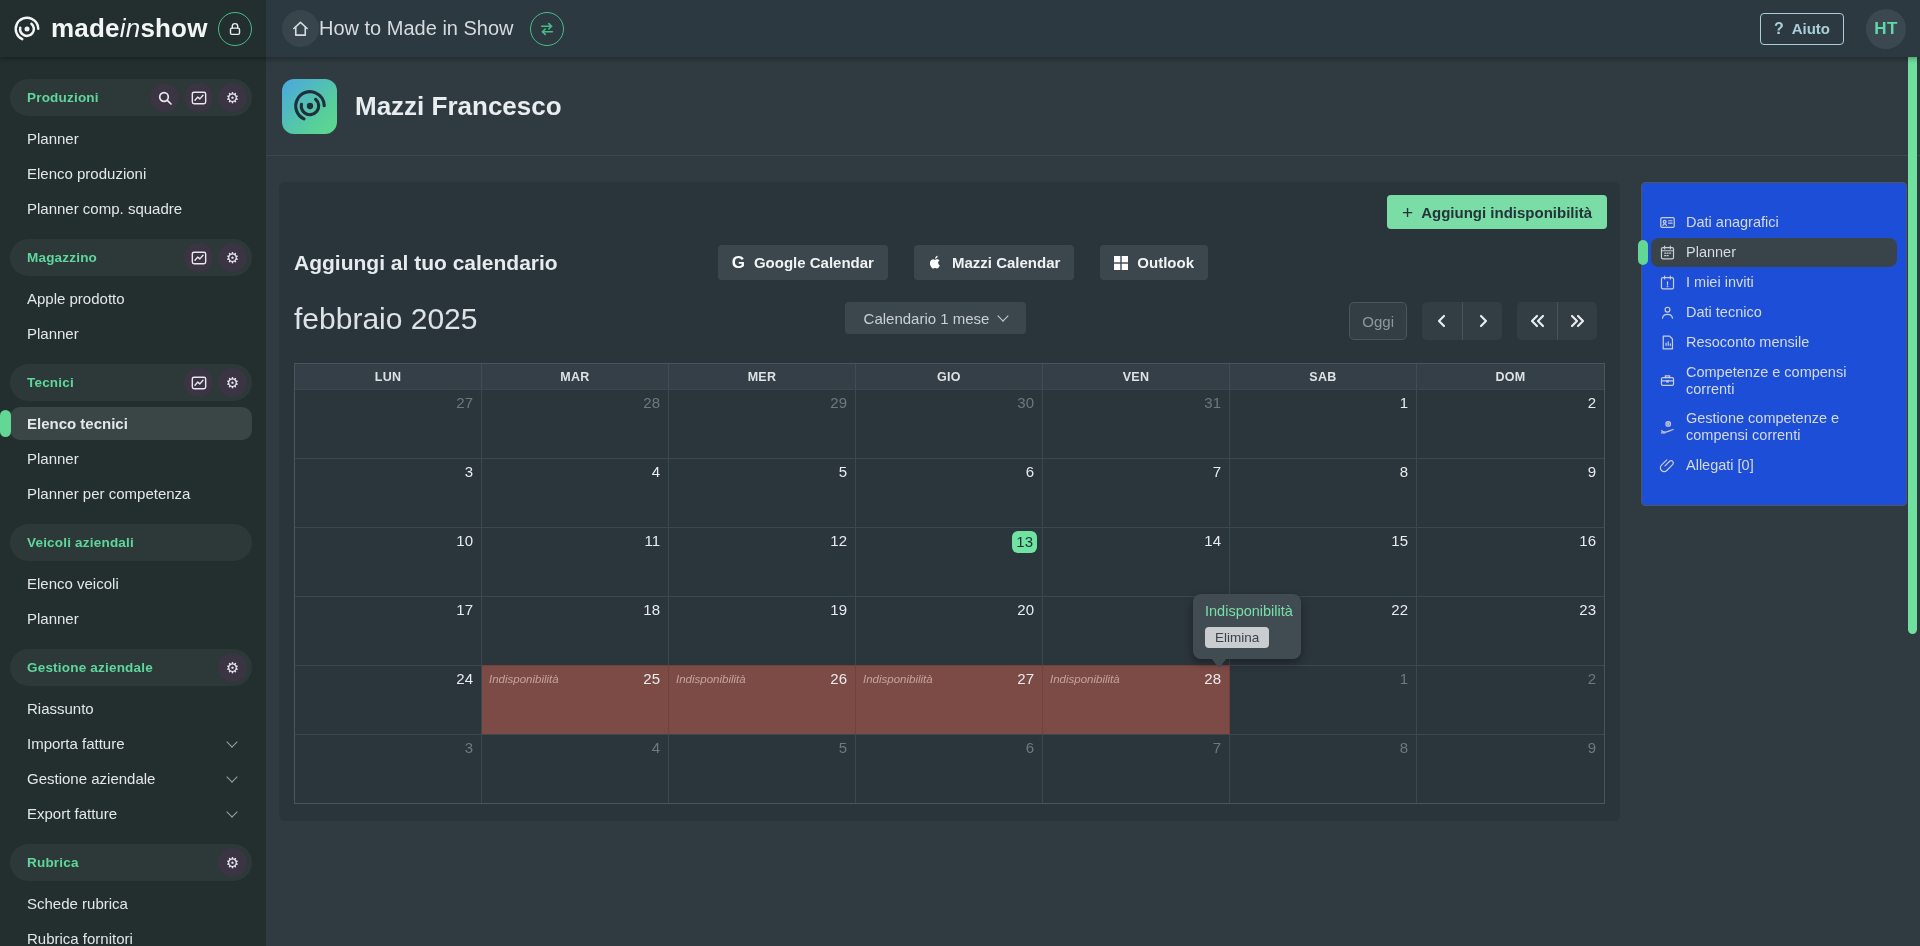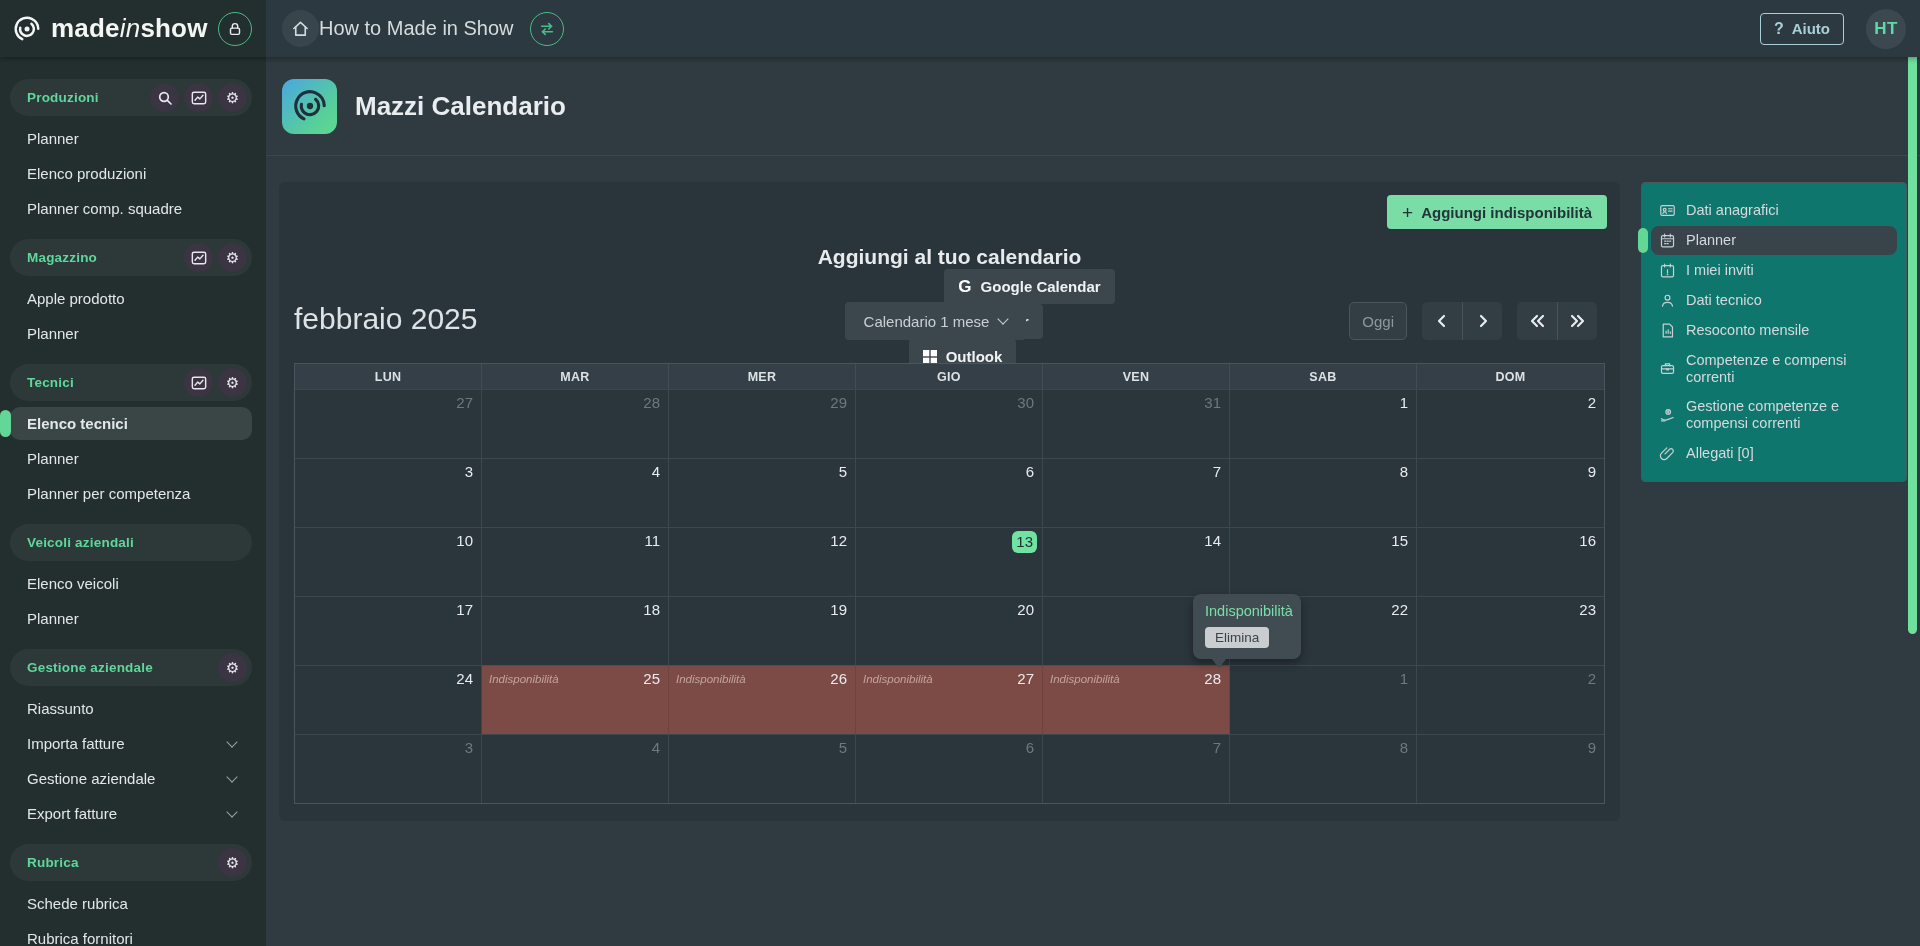--- a/index.html
+++ b/index.html
@@ -58,30 +58,30 @@
   .profile-avatar { width:55px; height:55px; border-radius:12px; background:linear-gradient(135deg,#4aa7e0 0%,#57cf9a 70%,#5fd98f 100%);
                     display:flex; align-items:center; justify-content:center; color:#20303a; }
   .profile-name { font-size:26px; font-weight:700; color:#e9edef; margin-left:18px; }
 
   
   .card { position:absolute; left:279px; top:182px; width:1341px; height:639px; background:#2a343b; border-radius:6px; }
   .add-btn { position:absolute; top:13px; right:13px; height:34px; display:flex; align-items:center; gap:8px;
              background:#7adda6; color:#24343a; border:none; border-radius:4px; padding:0 15px;
              font-size:15px; font-weight:700; cursor:pointer; font-family:inherit; }
   .add-plus { font-size:19px; font-weight:400; line-height:1; }
-  .cal-sync-row { position:absolute; left:15px; top:63px; right:15px; display:flex; align-items:center;flex-direction:column; }
+  .cal-sync-row { position:absolute; left:15px; top:63px; right:15px; display:flex; align-items:center; }
   .sync-heading { font-size:21px; font-weight:700; color:#e7ebed; }
   .provider-btn { height:35px; display:flex; align-items:center; gap:9px; background:#3c464d; color:#f0f3f4;
                   border:none; border-radius:4px; padding:0 14px; font-size:15px; font-weight:700; cursor:pointer; font-family:inherit; }
   .provider-btn.first { margin-left:160px; }
   .provider-btn + .provider-btn { margin-left:26px; }
   .g-glyph { font-size:17px; font-weight:700; color:#fff; }
   .month-row { position:absolute; left:15px; top:118px; right:15px; height:42px; }
   .month-title { position:absolute; left:0; top:2px; font-size:30px; font-weight:500; color:#dde3e5; }
-  .view-select { position:absolute; left:551px; top:2px; width:181px; height:38px; background:#3c464d; border:none; border-radius:4px;
+  .view-select { position:absolute; left:551px; top:2px; width:181px; height:32px; background:#3c464d; border:none; border-radius:4px;
                  color:#c9d0d4; font-size:15px; display:flex; align-items:center; justify-content:center; gap:10px; cursor:pointer; font-family:inherit; }
   .sel-chev { width:8px; height:8px; border-right:1.7px solid #c9d0d4; border-bottom:1.7px solid #c9d0d4; transform:rotate(45deg); margin-top:-4px; }
   .nav-group-wrap { position:absolute; right:8px; top:2px; display:flex; align-items:center; gap:15px; }
   .today-btn { height:38px; padding:0 12px; background:#323d44; border:1px solid #4a555c; border-radius:5px;
                color:#8d979d; font-size:15px; cursor:pointer; font-family:inherit; }
   .nav-group { height:38px; background:#323d44; border-radius:5px; display:flex; overflow:hidden; }
   .nav-btn { width:40px; height:38px; border:none; background:transparent; color:#e8ecee; display:flex; align-items:center; justify-content:center; cursor:pointer; }
   .nav-btn + .nav-btn { border-left:1px solid #46515a; }
 
   
@@ -103,22 +103,22 @@
   
   .tooltip { position:absolute; left:914px; top:412px; width:108px; background:#414c52; border-radius:8px;
              padding:9px 12px 11px; z-index:6; box-shadow:0 4px 10px rgba(0,0,0,.35); }
   .tooltip::after { content:""; position:absolute; left:18px; bottom:-9px; width:0; height:0;
                     border-left:8px solid transparent; border-right:8px solid transparent; border-top:10px solid #414c52; }
   .tooltip-title { color:#79dfa8; font-size:14.5px; white-space:nowrap; }
   .tooltip-btn { margin-top:8px; background:#c9cdd0; color:#39434a; border:none; border-radius:4px;
                  padding:3px 10px; font-size:13.5px; cursor:pointer; font-family:inherit; }
 
   
-  .right-panel { position:absolute; left:1641px; top:182px; width:266px; background:#0f766e;
-                 border:1px solid #4c565e; border-radius:4px; padding:12px 9px; }
+  .right-panel { position:absolute; left:1641px; top:182px; width:266px; background:#1d4ed8;
+                 border:1px solid #4c565e; border-radius:4px; padding:24px 9px; }
   .rp-item { position:relative; display:flex; align-items:center; gap:10px; padding:6px 8px; border-radius:8px;
              font-size:14.5px; color:#d4dadd; cursor:pointer; margin:1px 0; line-height:1.15; }
   .rp-item.selected { background:#39434a; }
   .rp-item.selected::before { content:""; position:absolute; left:-13px; top:2px; bottom:2px; width:10px;
                               background:#62d796; border-radius:6px; }
   .rp-icon { flex:none; color:#c9d0d4; }
 </style>
 </head>
 <body>
 
@@ -308,21 +308,21 @@
 <div class="sb-scroll-thumb"></div>
 
 <div class="main-header">
   <span class="profile-avatar">
     <svg width="38" height="38" viewBox="0 0 48 48" fill="none" stroke="currentColor" stroke-width="4" stroke-linecap="round">
       <circle cx="24" cy="24" r="4" fill="currentColor" stroke="none"></circle>
       <circle cx="24" cy="24" r="11" stroke-dasharray="46 23" transform="rotate(-50 24 24)"></circle>
       <circle cx="24" cy="24" r="18" stroke-dasharray="76 38" transform="rotate(115 24 24)"></circle>
     </svg>
   </span>
-  <span class="profile-name">Mazzi Calendario</span>
+  <span class="profile-name">Mazzi Francesco</span>
 </div>
 
 <div class="card">
 
   <button class="add-btn">
     <span class="add-plus">+</span>
     <span>Aggiungi indisponibilità</span>
   </button>
 
   <div class="cal-sync-row">

